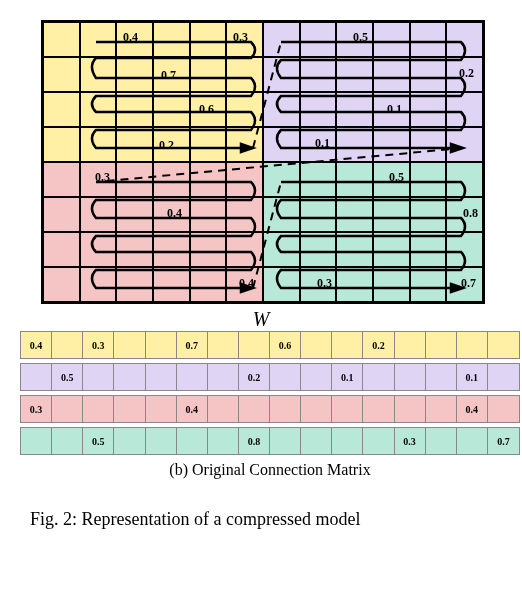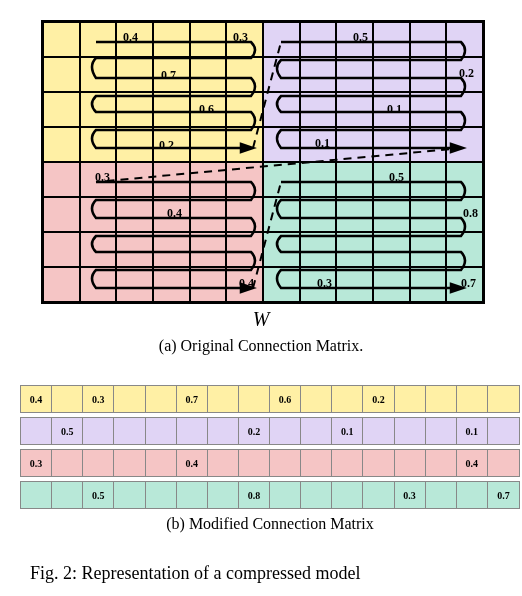--- a/index.html
+++ b/index.html
@@ -237,21 +237,20 @@
       <span class="val" style="left: 54px; top: 150px;">0.3</span>
       <span class="val" style="left: 126px; top: 186px;">0.4</span>
       <span class="val" style="left: 198px; top: 256px;">0.4</span>
       <span class="val" style="left: 348px; top: 150px;">0.5</span>
       <span class="val" style="left: 422px; top: 186px;">0.8</span>
       <span class="val" style="left: 276px; top: 256px;">0.3</span>
       <span class="val" style="left: 420px; top: 256px;">0.7</span>
     </div>
 
   <div class="w-label">W</div>
-  <div class="caption">(a) Original Connection Matrix.</div>
 </div>
 
 <div class="figure-b">
   <div class="rows" id="rows-b">
       <div class="row">
         <div class="rcell r-yellow">0.4</div>
         <div class="rcell r-yellow"></div>
         <div class="rcell r-yellow">0.3</div>
         <div class="rcell r-yellow"></div>
         <div class="rcell r-yellow"></div>
@@ -315,16 +314,16 @@
         <div class="rcell r-teal"></div>
         <div class="rcell r-teal"></div>
         <div class="rcell r-teal"></div>
         <div class="rcell r-teal"></div>
         <div class="rcell r-teal">0.3</div>
         <div class="rcell r-teal"></div>
         <div class="rcell r-teal"></div>
         <div class="rcell r-teal">0.7</div>
       </div>
     </div>
-  <div class="caption">(b) Modified Connection Matrix</div>
+  <div class="caption">(b) Original Connection Matrix</div>
 </div>
 
 <div class="bottom-caption">Fig. 2: Representation of a compressed model</div>
 
 </body></html>

